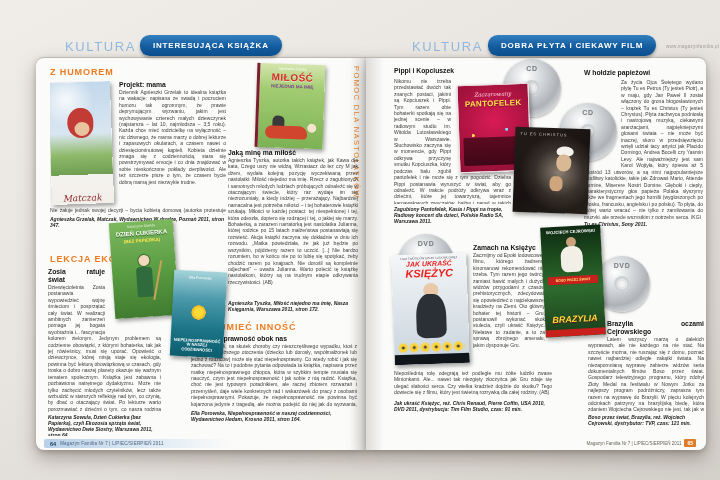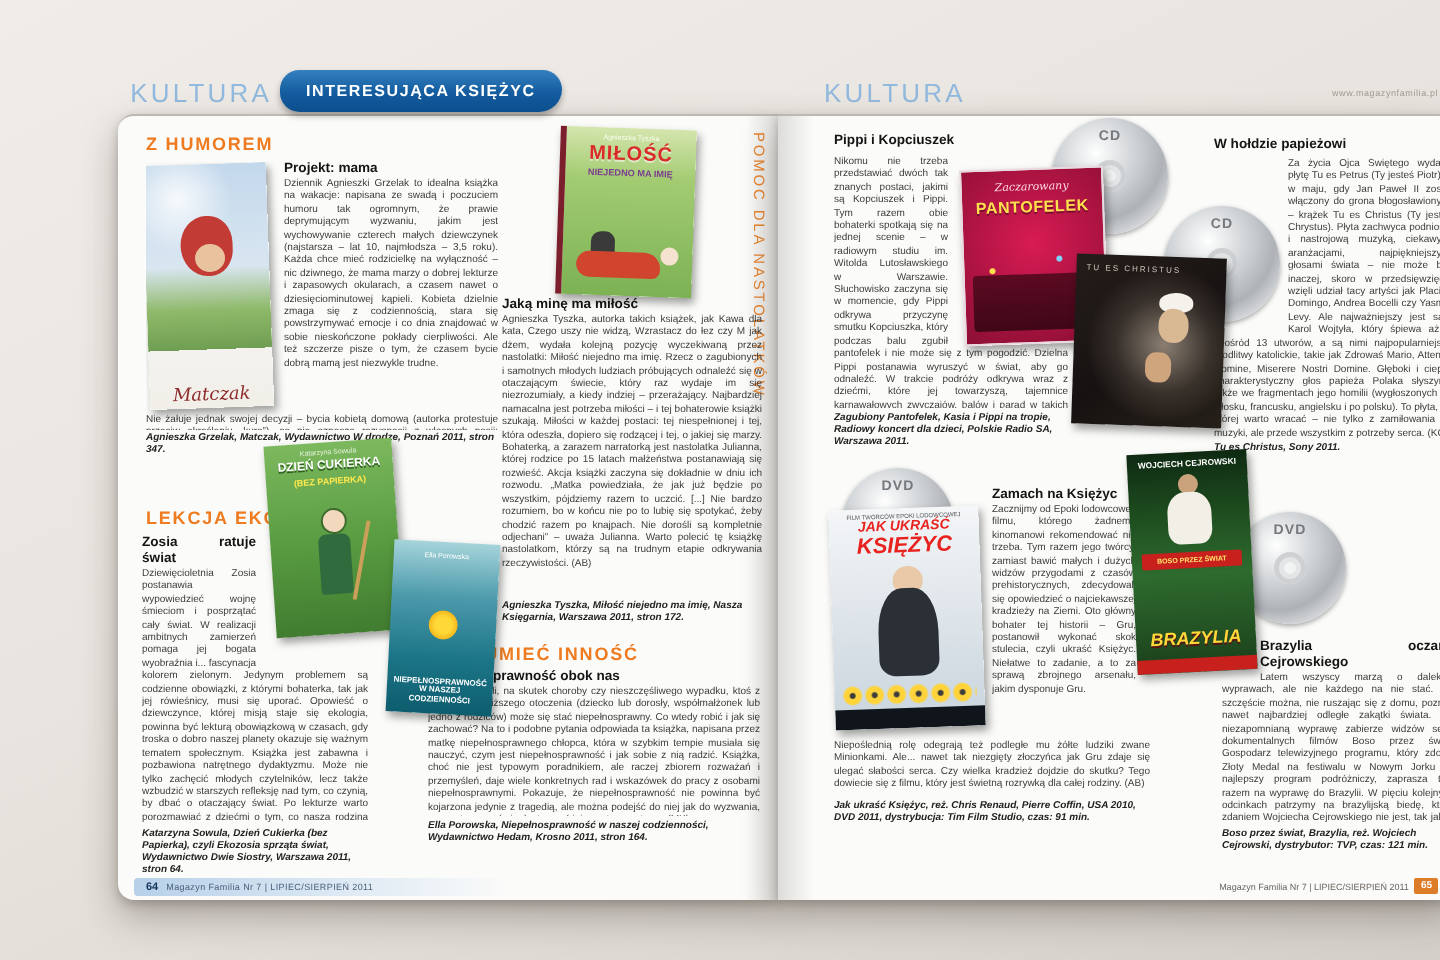--- a/index.html
+++ b/index.html
@@ -1,21 +1,21 @@
 <!DOCTYPE html>
 <html><head>
 <meta charset="utf-8">
 <style>
   html,body{margin:0;padding:0;width:720px;height:480px;overflow:hidden;
     font-family:"Liberation Sans",sans-serif;}
   .stage{position:relative;width:720px;height:480px;
     background:linear-gradient(155deg,#f0ede9 0%,#e8e4df 45%,#dcd8d2 80%,#d3cfc9 100%);}
   .spread{position:absolute;left:36px;top:35px;width:675px;height:416px;}
   .page{position:absolute;top:22px;height:392px;background:#fbfbf9;overflow:hidden;
-    border-top:1px solid #bdb8b1;margin-left:23px;}
+    border-top:1px solid #bdb8b1;}
   .pl{left:0;width:330px;border-radius:8px 0 0 8px;
     box-shadow:0 8px 18px rgba(60,50,40,.35),0 2px 5px rgba(60,50,40,.25);}
   .pr{left:330px;width:340px;border-radius:0 8px 8px 0;
     box-shadow:0 8px 18px rgba(60,50,40,.35),0 2px 5px rgba(60,50,40,.25);}
   .pl::after{content:"";position:absolute;right:0;top:0;bottom:0;width:16px;
     background:linear-gradient(to left,rgba(40,35,30,.12),rgba(40,35,30,0));}
   .pr::after{content:"";position:absolute;left:0;top:0;bottom:0;width:18px;
     background:linear-gradient(to right,rgba(40,35,30,.14),rgba(40,35,30,0));}
   .brand{position:absolute;font-size:13px;color:#92b9de;letter-spacing:1.6px;font-weight:400;}
   .tab{position:absolute;top:0;height:21px;display:flex;align-items:center;padding:0 13px;
@@ -137,22 +137,23 @@
   .f-issue2{font-size:4.5px;color:#6b665f;}
   .f-box{font-size:5px;font-weight:700;color:#fff;background:#dd7d2a;padding:1px 3px;border-radius:1px;}
 </style>
 </head>
 <body>
 
 <div class="stage">
   <div class="spread">
 
     <span class="brand" style="left:28px;top:4px;width:72px;text-align:right">KULTURA</span>
-    <div class="tab" style="left:104px">INTERESUJĄCA KSIĘŻYC</div>
+    <div class="tab" style="left:104px">INTERESUJĄCA KSIĄŻKA</div>
     <span class="brand" style="left:376px;top:4px;width:70px;text-align:right">KULTURA</span>
+    <div class="tab" style="left:452px">DOBRA PŁYTA I CIEKAWY FILM</div>
     <span class="siteurl" style="left:630px;top:9px">www.magazynfamilia.pl</span>
 
     <div class="page pl">
       <div class="vtext" style="top:8px;right:5px">POMOC DLA NASTOLATKÓW</div>
 
       <div class="h-orange" style="left:14px;top:9px">Z HUMOREM</div>
 
       <div class="art" style="left:14px;top:23px;width:176px;height:134px">
         <div class="cover spacer-l" style="position:relative;width:62px;height:122px;margin:1px 7px 2px 0;transform:rotate(-2deg)">
           <div class="cm-photo"></div>

